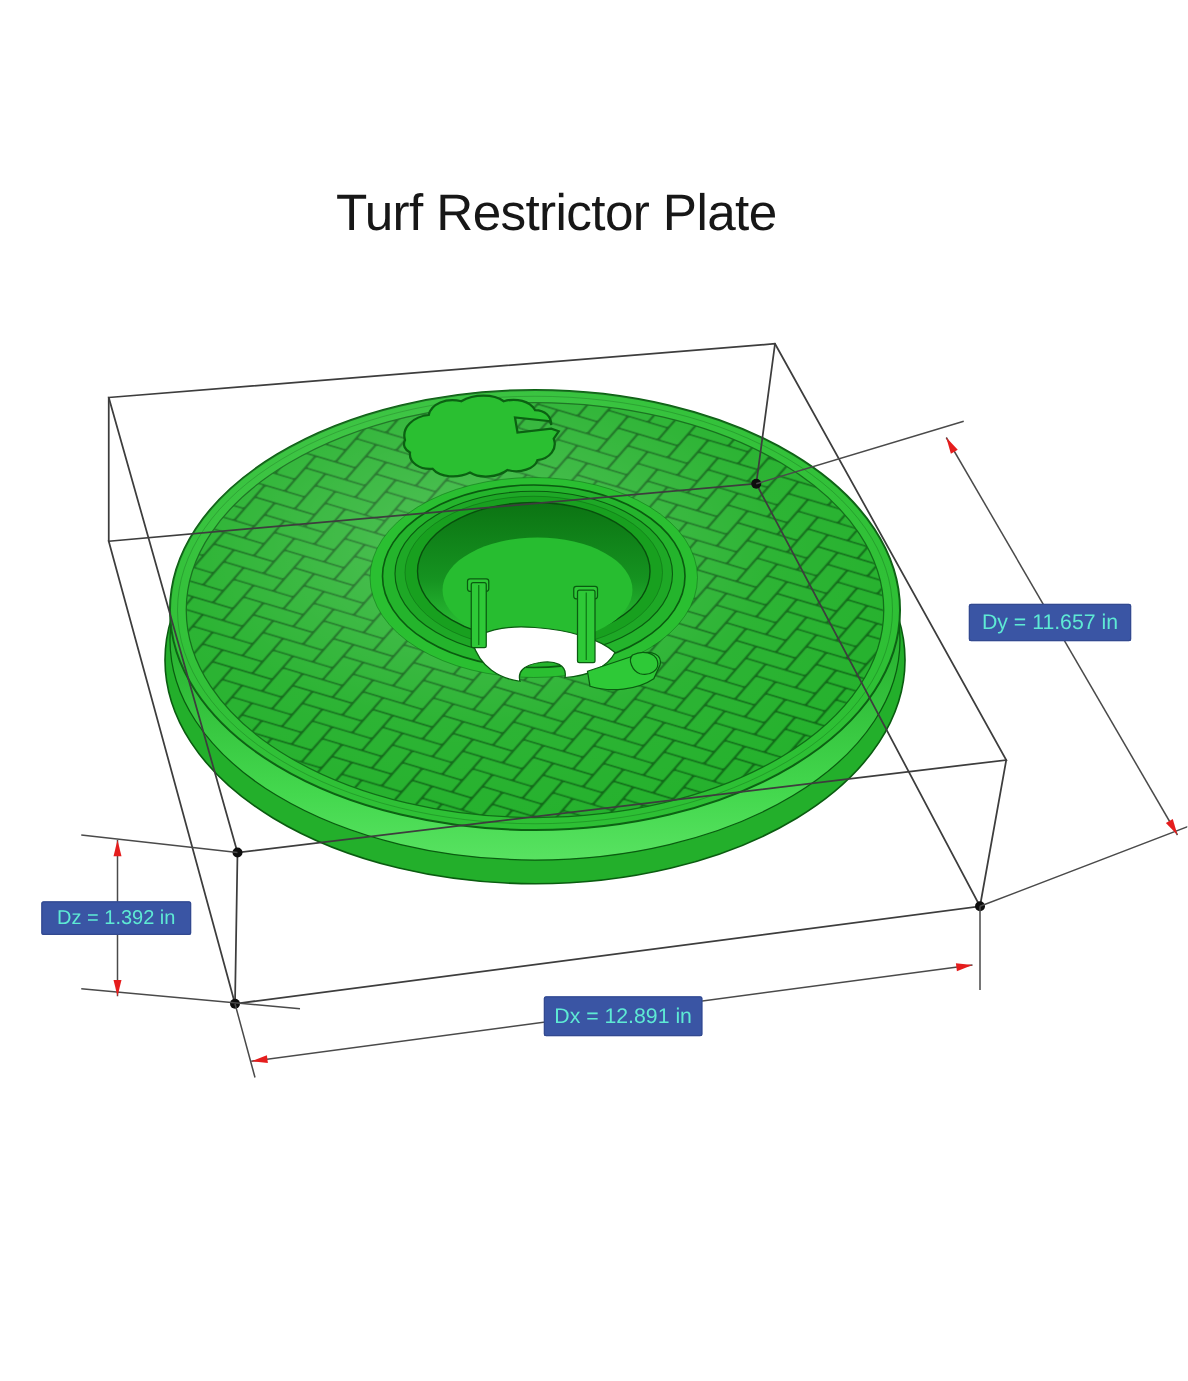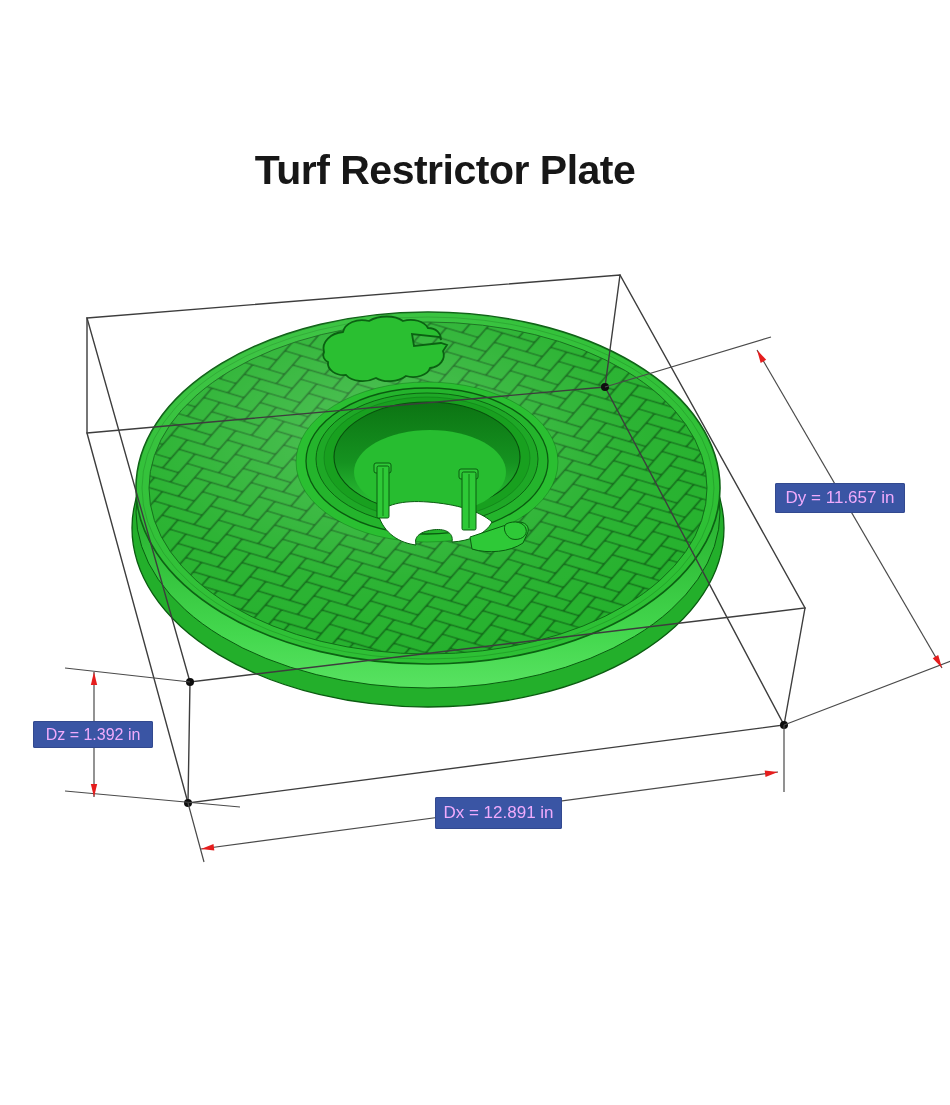--- a/index.html
+++ b/index.html
@@ -2,27 +2,27 @@
 <html><head>
 <meta charset="utf-8">
 <style>
   html,body{margin:0;padding:0;background:#ffffff;}
   body{
     width:950px;height:1105px;position:relative;overflow:hidden;
     font-family:"Liberation Sans", sans-serif;
   }
   .page-title{
     position:absolute;left:70px;top:147px;width:750px;
-    text-align:center;font-size:41px;font-weight:700;letter-spacing:-0.5px;
+    text-align:center;font-size:41px;font-weight:400;letter-spacing:-0.5px;
     color:#171717;
   }
   .viewport{position:absolute;left:0;top:0;width:950px;height:1105px;}
   .dim-label{
     position:absolute;display:flex;align-items:center;justify-content:center;
-    background:#3a55a4;color:#f0abfc;font-size:17px;border-radius:2px;
+    background:#3a55a4;color:#5eead4;font-size:17px;border-radius:2px;
     box-shadow:0 0 0 1px #32498f inset;white-space:nowrap;
   }
   .dim-label.dy{left:775px;top:483px;width:130px;height:30px;}
   .dim-label.dz{left:33px;top:721px;width:120px;height:27px;font-size:16px;}
   .dim-label.dx{left:435px;top:797px;width:127px;height:32px;}
 </style>
 </head>
 <body>
 
 <div class="page-title">Turf Restrictor Plate</div>

